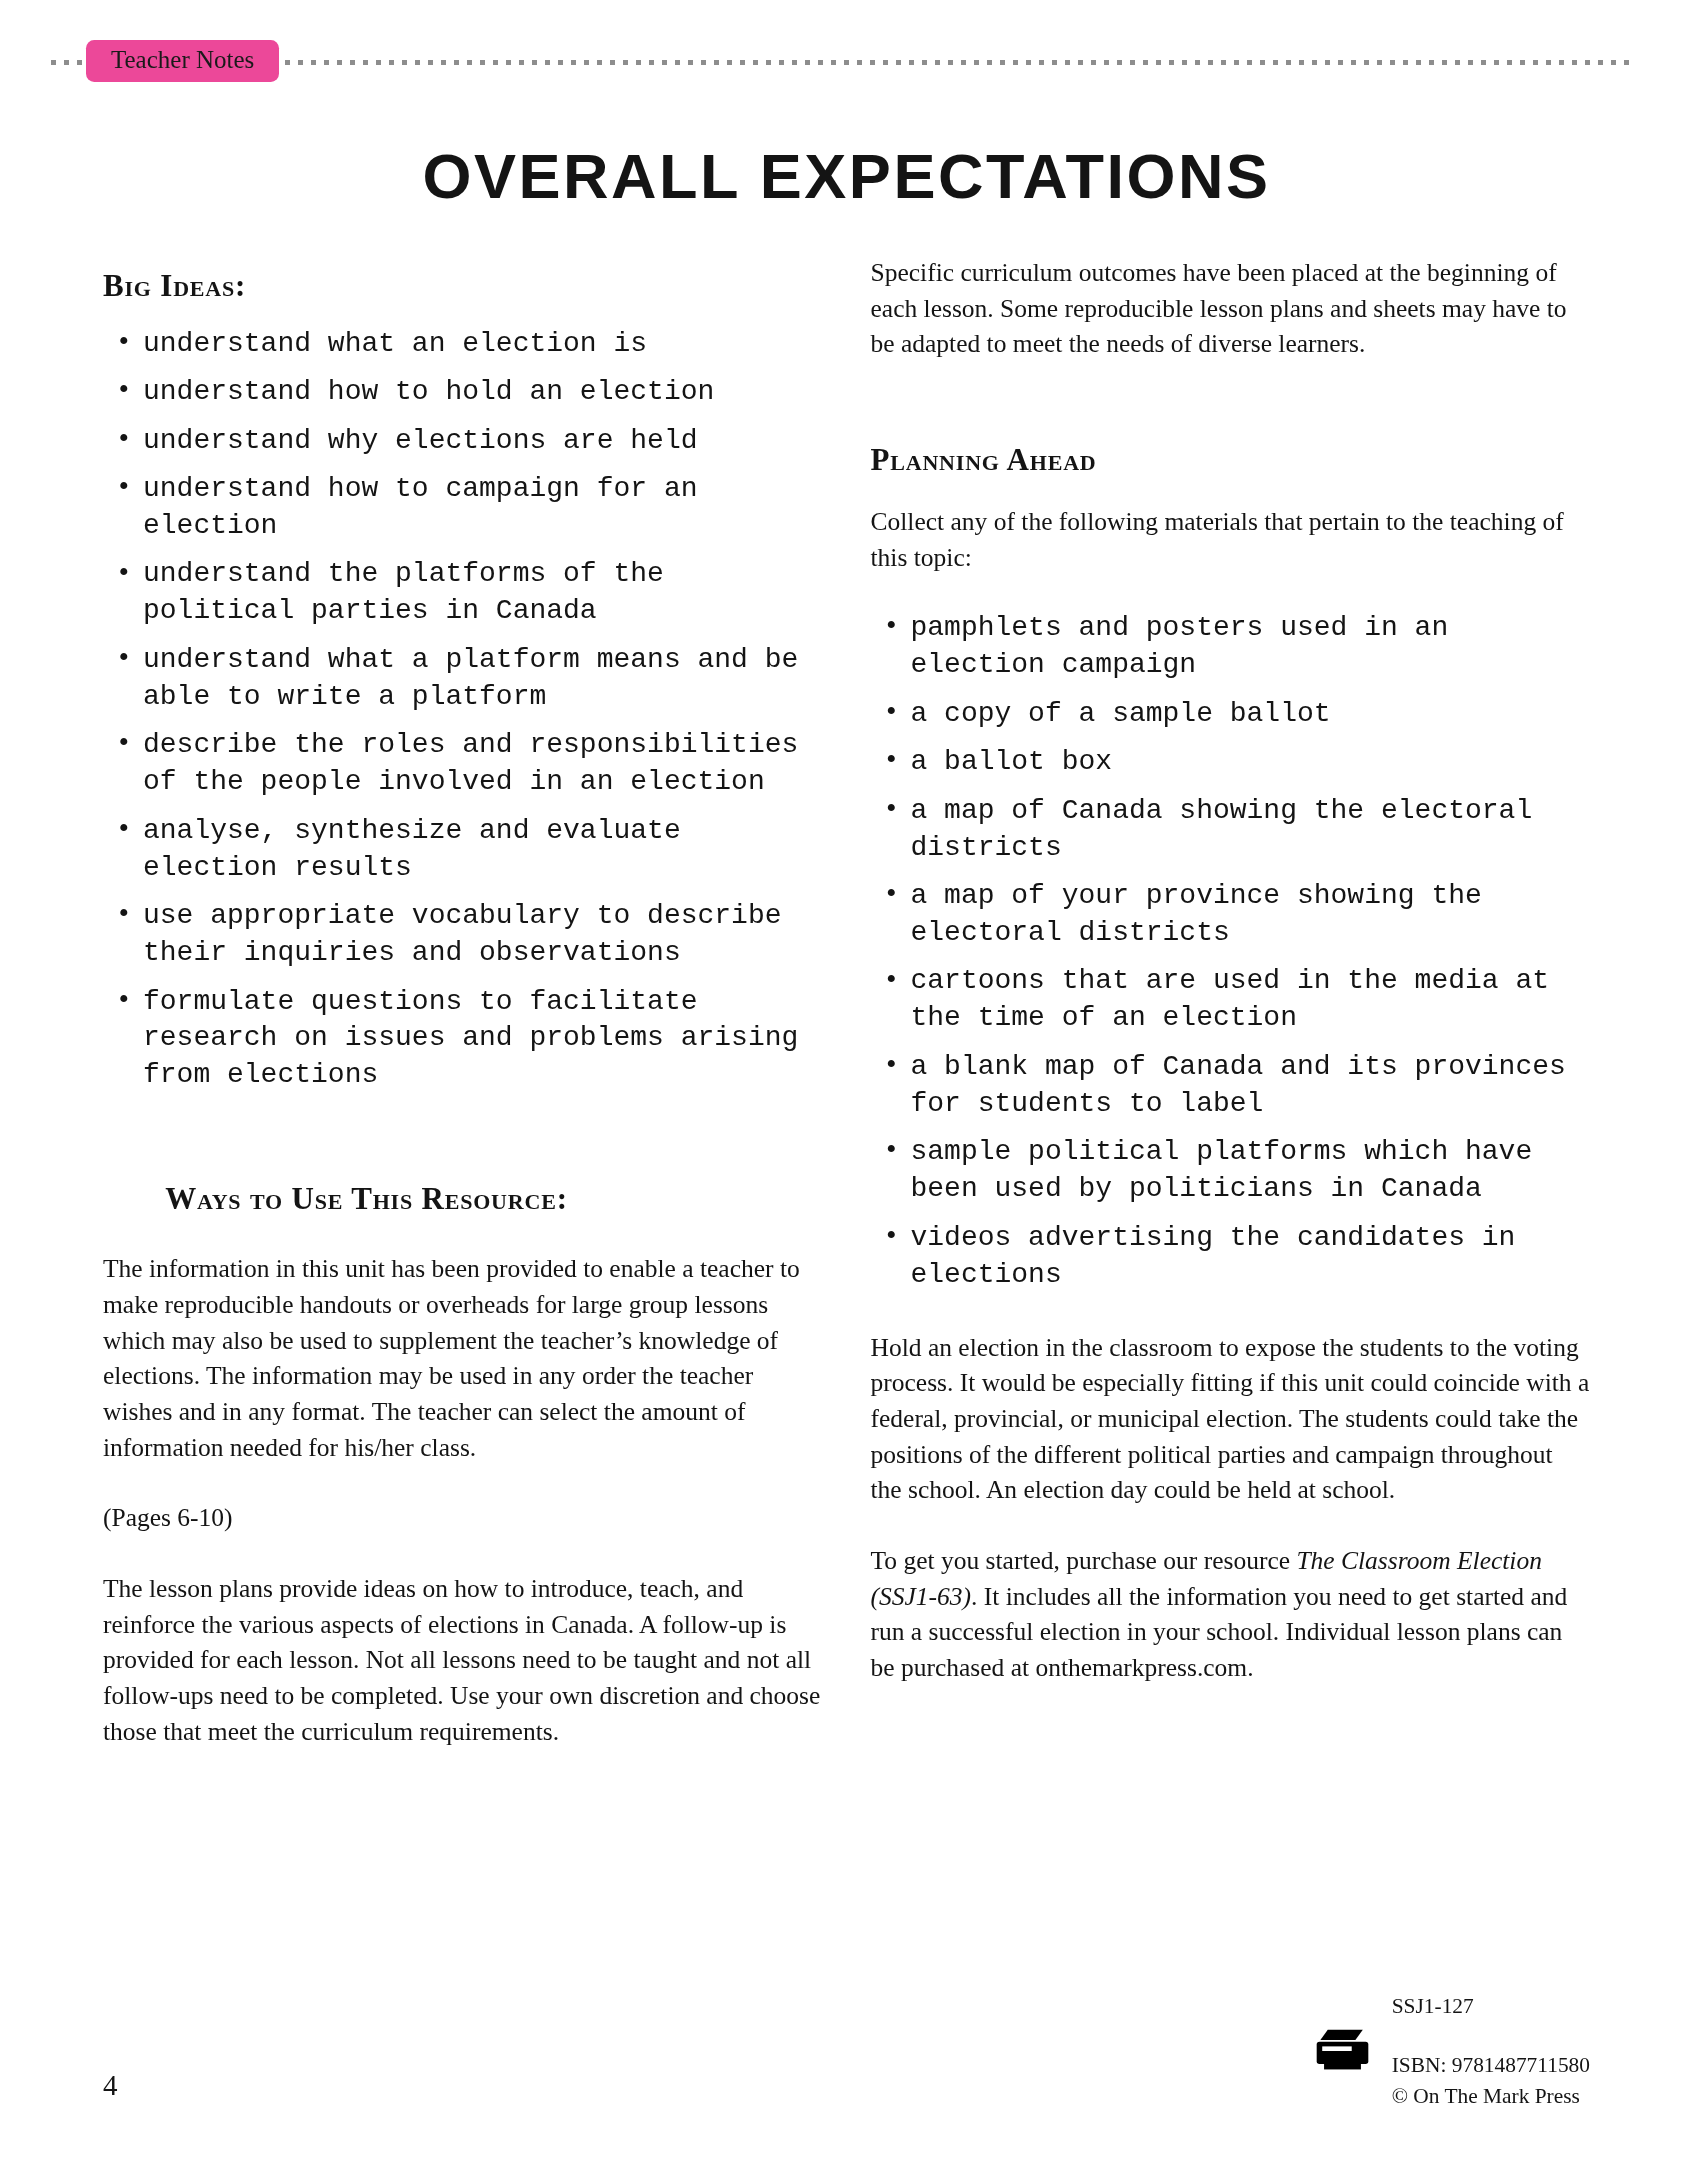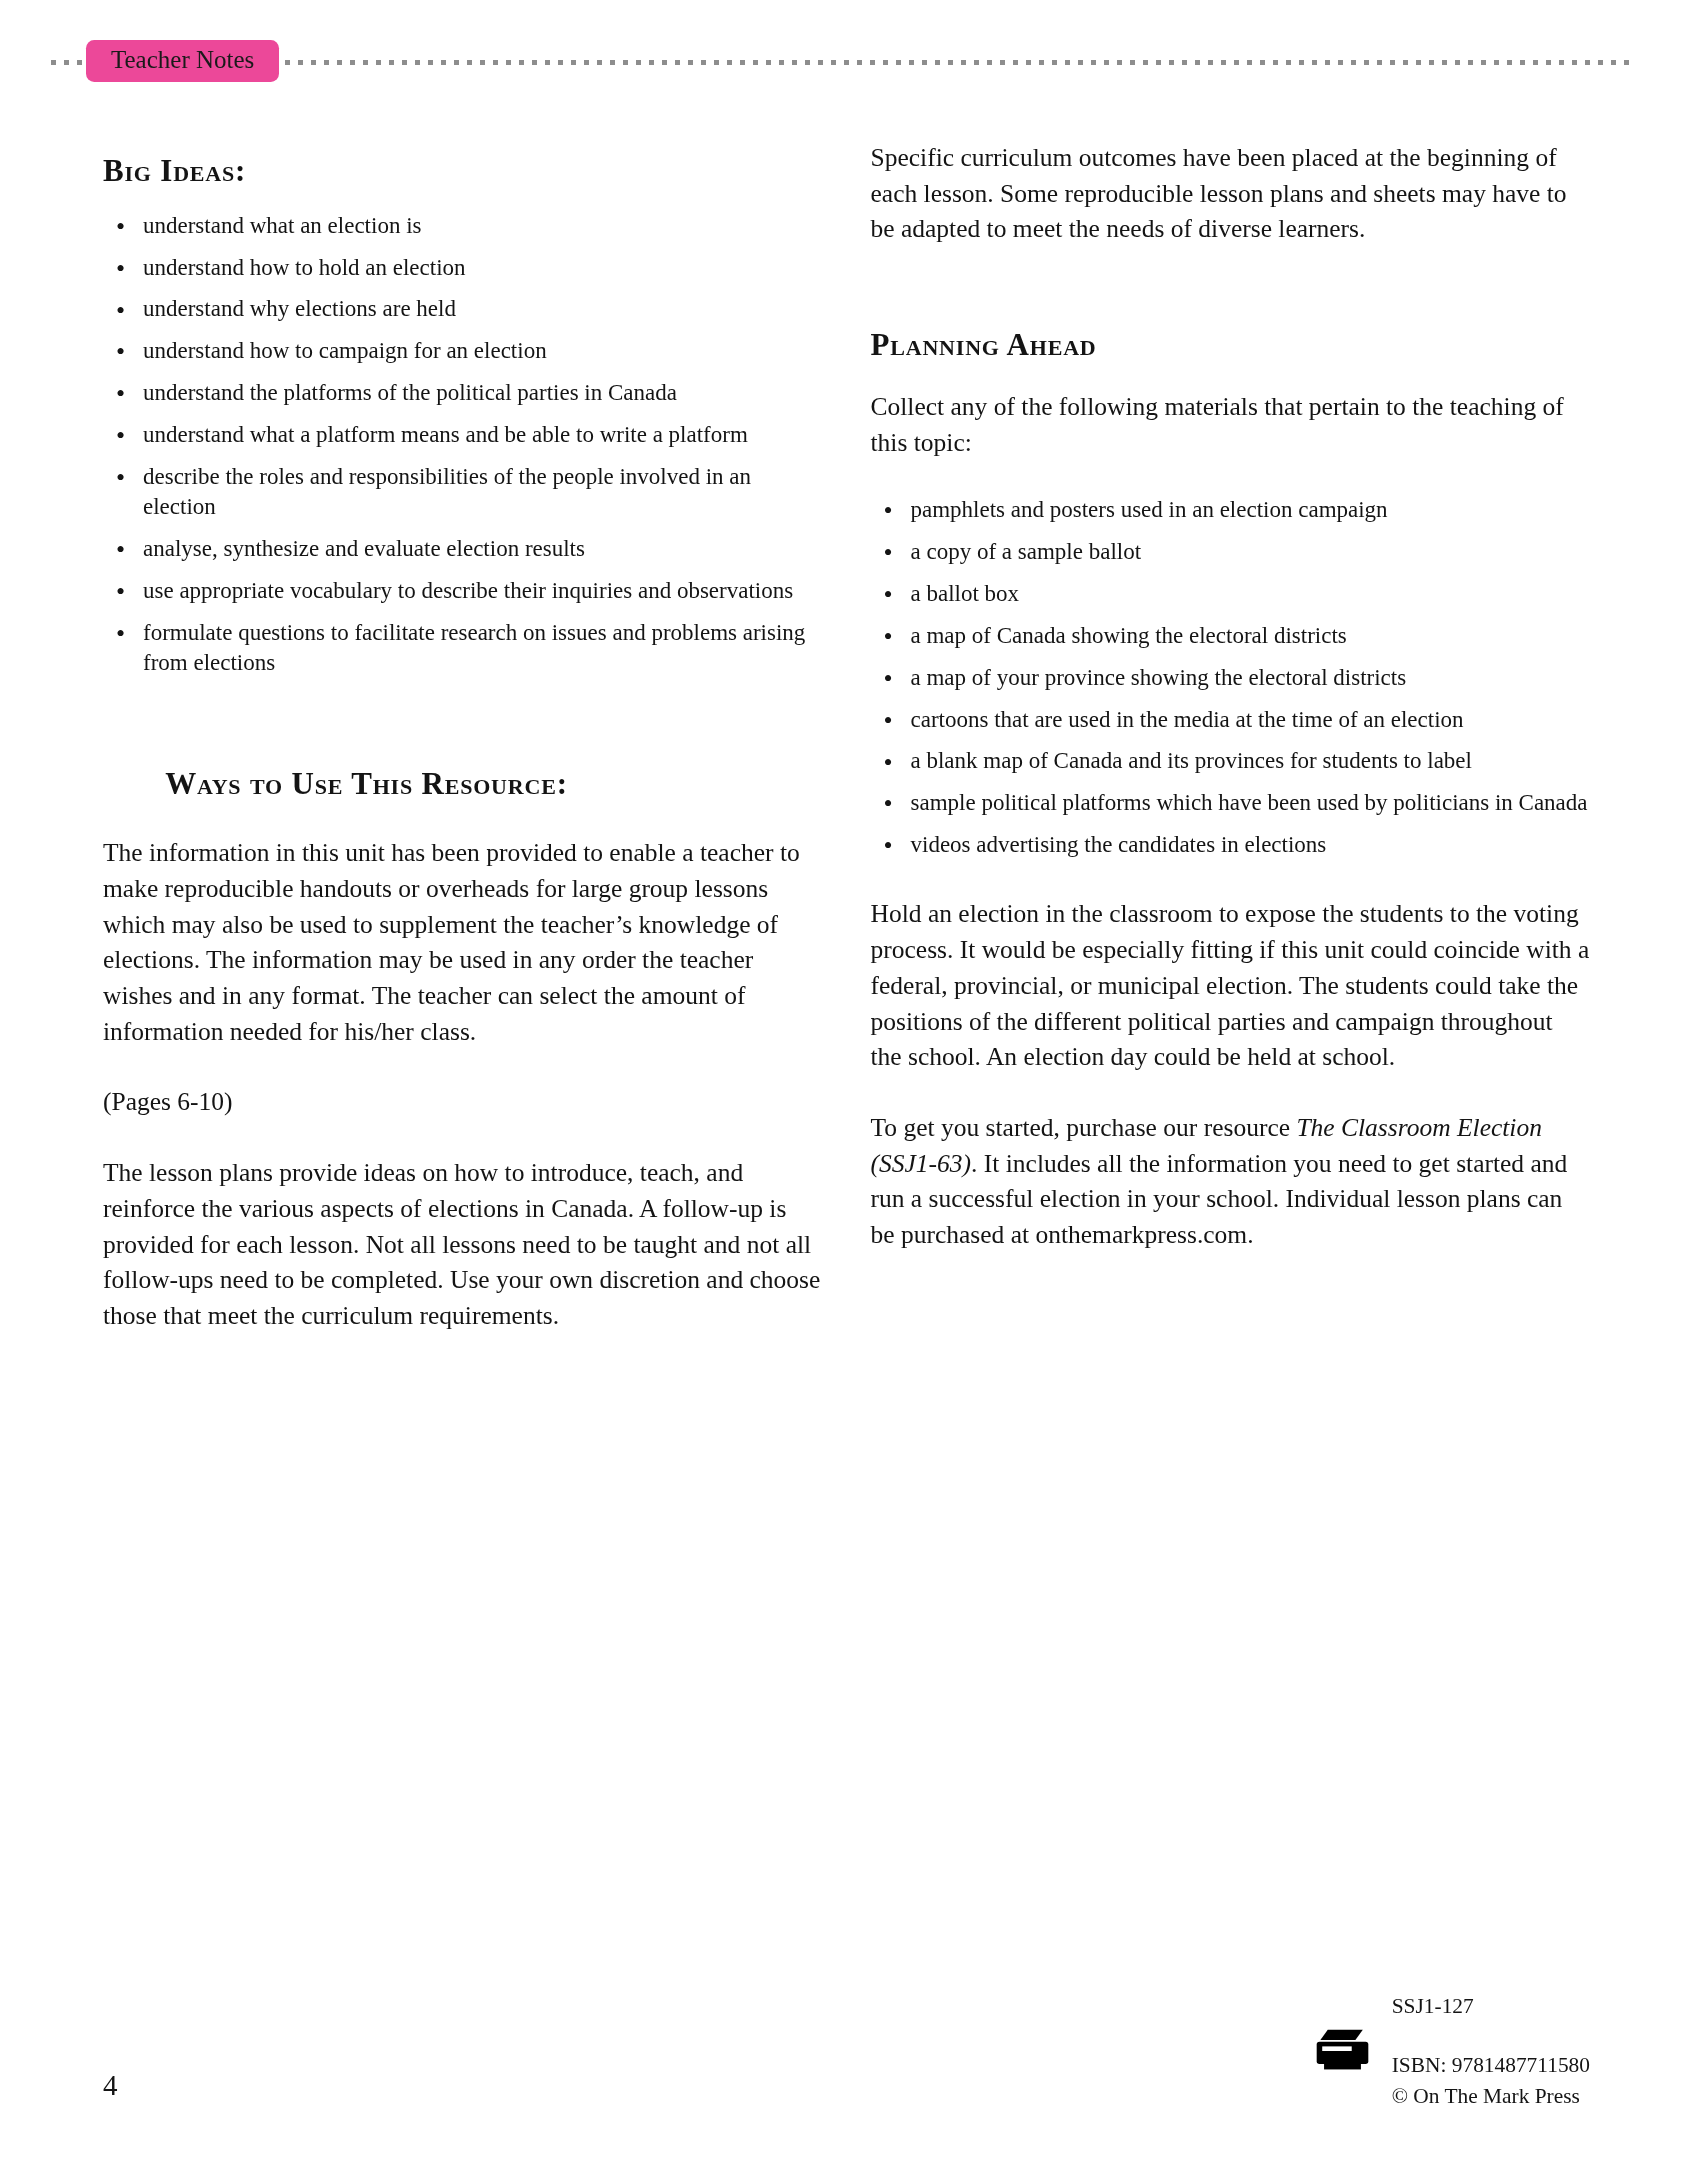--- a/index.html
+++ b/index.html
@@ -48,23 +48,24 @@
     line-height: 1.22;
     letter-spacing: 0.8px;
   }
   .body-text { font-size: 25.5px; line-height: 1.4; }
   p.body-text { margin-bottom: 35px; }
 
   ul.bullets { list-style: none; margin: 21.4px 0 0 0; }
   ul.bullets li {
     position: relative;
     padding-left: 40px;
-    font-size: 23px;
+    font-size: 28px;
     line-height: 1.32;
     margin-bottom: 11.5px;
+    font-family: Liberation Mono, monospace;
   }
   ul.bullets li::before {
     content: "\2022";
     position: absolute; left: 13px; top: -0.8px;
     font-size: 26px;
   }
 
   .heading-big-ideas { margin-top: 11.5px; }
   .heading-ways { margin-top: 86px; margin-bottom: 33px; max-width: 527px; text-align: center; }
   .heading-planning { margin-top: 79px; margin-bottom: 25px; }
@@ -89,20 +90,21 @@
 </style>
 </head>
 <body>
 
 <div class="topbar">
   <div class="dotline"></div>
   <div class="tab">Teacher Notes</div>
 </div>
 
 <div class="content">
+  <div class="page-title">OVERALL EXPECTATIONS</div>
 
   <div class="columns">
 
     <div class="col">
       <div class="sc-heading heading-big-ideas">Big Ideas:</div>
       <ul class="bullets">
         <li>understand what an election is</li>
         <li>understand how to hold an election</li>
         <li>understand why elections are held</li>
         <li>understand how to campaign for an election</li>

